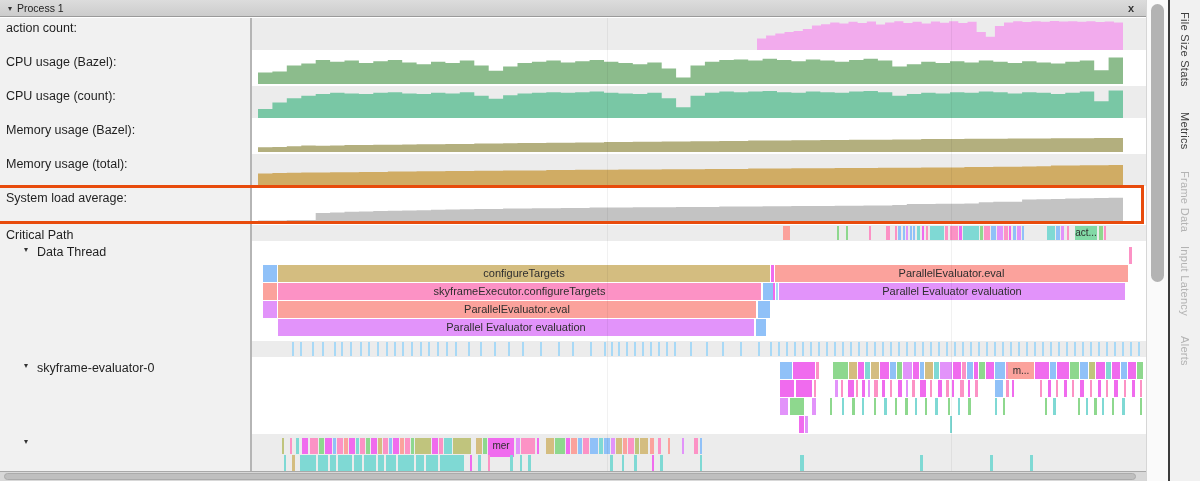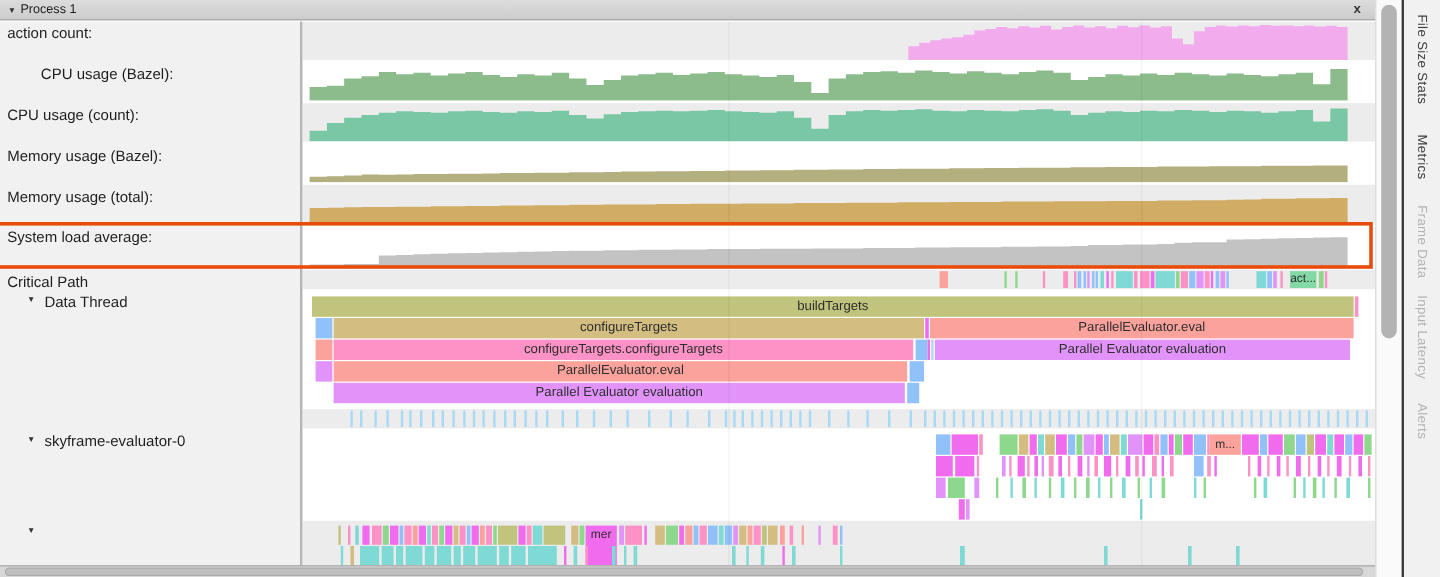--- a/index.html
+++ b/index.html
@@ -38,21 +38,21 @@
   <div class="tracks-pane">
     <div class="proc-header">
       <span class="tri">▾</span>
       <span>Process 1</span>
       <span class="close">x</span>
     </div>
     <div class="label-col" id="label-col">
         <div class="row-label plain" style="top: 3px;">
           <span>action count:</span>
         </div>
-        <div class="row-label plain" style="top: 37px; margin-left: 28px;">
+        <div class="row-label plain" style="top: 37px;">
           <span>CPU usage (Bazel):</span>
         </div>
         <div class="row-label plain" style="top: 71px;">
           <span>CPU usage (count):</span>
         </div>
         <div class="row-label plain" style="top: 105px;">
           <span>Memory usage (Bazel):</span>
         </div>
         <div class="row-label plain" style="top: 139px;">
           <span>Memory usage (total):</span>
@@ -139,28 +139,27 @@
           <div class="tick" style="left: 770px; width: 2px; background: rgb(144, 193, 248);"></div>
           <div class="tick" style="left: 795px; width: 8px; background: rgb(127, 217, 212);"></div>
           <div class="tick" style="left: 804px; width: 4px; background: rgb(144, 193, 248);"></div>
           <div class="tick" style="left: 809px; width: 3px; background: rgb(226, 147, 250);"></div>
           <div class="tick" style="left: 815px; width: 2px; background: rgb(252, 146, 197);"></div>
           <div class="tick" style="left: 823px; width: 22px; background: rgb(130, 217, 166); font-size: 10px; color: rgb(46, 46, 46); text-align: center; line-height: 14px; overflow: hidden;">act...</div>
           <div class="tick" style="left: 847px; width: 4px; background: rgb(142, 216, 142);"></div>
           <div class="tick" style="left: 852px; width: 2px; background: rgb(252, 146, 197);"></div>
         </div>
         <div class="trow" style="top: 224px; height: 95px; background: rgb(255, 255, 255);">
-          <div class="span" style="left: 8px; width: 868px; top: 5px; height: 17px; line-height: 17px; background: rgb(192, 196, 125);">buildTargets</div>
           <div class="span" style="left: 877px; width: 3px; top: 5px; height: 17px; line-height: 17px; background: rgb(252, 146, 197);"></div>
           <div class="span" style="left: 11px; width: 14px; top: 23px; height: 17px; line-height: 17px; background: rgb(144, 193, 248);"></div>
           <div class="span" style="left: 26px; width: 492px; top: 23px; height: 17px; line-height: 17px; background: rgb(212, 189, 128);">configureTargets</div>
           <div class="span" style="left: 519px; width: 3px; top: 23px; height: 17px; line-height: 17px; background: rgb(240, 107, 238);"></div>
           <div class="span" style="left: 523px; width: 353px; top: 23px; height: 17px; line-height: 17px; background: rgb(251, 162, 156);">ParallelEvaluator.eval</div>
           <div class="span" style="left: 11px; width: 14px; top: 41px; height: 17px; line-height: 17px; background: rgb(251, 162, 156);"></div>
-          <div class="span" style="left: 26px; width: 483px; top: 41px; height: 17px; line-height: 17px; background: rgb(252, 146, 197);">configureTargets.configureTargets</div>
+          <div class="span" style="left: 26px; width: 483px; top: 41px; height: 17px; line-height: 17px; background: rgb(252, 146, 197);">skyframeExecutor.configureTargets</div>
           <div class="span" style="left: 511px; width: 10px; top: 41px; height: 17px; line-height: 17px; background: rgb(144, 193, 248);"></div>
           <div class="span" style="left: 521px; width: 2px; top: 41px; height: 17px; line-height: 17px; background: rgb(240, 107, 238);"></div>
           <div class="span" style="left: 524px; width: 2px; top: 41px; height: 17px; line-height: 17px; background: rgb(168, 217, 246);"></div>
           <div class="span" style="left: 527px; width: 346px; top: 41px; height: 17px; line-height: 17px; background: rgb(226, 147, 250);">Parallel Evaluator evaluation</div>
           <div class="span" style="left: 11px; width: 14px; top: 59px; height: 17px; line-height: 17px; background: rgb(226, 147, 250);"></div>
           <div class="span" style="left: 26px; width: 478px; top: 59px; height: 17px; line-height: 17px; background: rgb(251, 162, 156);">ParallelEvaluator.eval</div>
           <div class="span" style="left: 506px; width: 12px; top: 59px; height: 17px; line-height: 17px; background: rgb(144, 193, 248);"></div>
           <div class="span" style="left: 26px; width: 476px; top: 77px; height: 17px; line-height: 17px; background: rgb(226, 147, 250);">Parallel Evaluator evaluation</div>
           <div class="span" style="left: 504px; width: 10px; top: 77px; height: 17px; line-height: 17px; background: rgb(144, 193, 248);"></div>
         </div>
@@ -389,21 +388,21 @@
           <div class="span" style="left: 148px; width: 4px; top: 4px; height: 16px; line-height: 16px; background: rgb(251, 162, 156);"></div>
           <div class="span" style="left: 153px; width: 5px; top: 4px; height: 16px; line-height: 16px; background: rgb(252, 146, 197);"></div>
           <div class="span" style="left: 159px; width: 3px; top: 4px; height: 16px; line-height: 16px; background: rgb(142, 216, 142);"></div>
           <div class="span" style="left: 163px; width: 16px; top: 4px; height: 16px; line-height: 16px; background: rgb(192, 196, 125);"></div>
           <div class="span" style="left: 180px; width: 6px; top: 4px; height: 16px; line-height: 16px; background: rgb(240, 107, 238);"></div>
           <div class="span" style="left: 187px; width: 4px; top: 4px; height: 16px; line-height: 16px; background: rgb(252, 146, 197);"></div>
           <div class="span" style="left: 192px; width: 8px; top: 4px; height: 16px; line-height: 16px; background: rgb(127, 217, 212);"></div>
           <div class="span" style="left: 201px; width: 18px; top: 4px; height: 16px; line-height: 16px; background: rgb(192, 196, 125);"></div>
           <div class="span" style="left: 224px; width: 6px; top: 4px; height: 16px; line-height: 16px; background: rgb(212, 189, 128);"></div>
           <div class="span" style="left: 231px; width: 4px; top: 4px; height: 16px; line-height: 16px; background: rgb(142, 216, 142);"></div>
-          <div class="span small-label" style="left: 236px; width: 26px; top: 4px; height: 33px; line-height: 16px; background: rgb(240, 107, 238);">mer</div>
+          <div class="span small-label" style="left: 236px; width: 26px; top: 4px; height: 19px; line-height: 16px; background: rgb(240, 107, 238);">mer</div>
           <div class="span" style="left: 264px; width: 4px; top: 4px; height: 16px; line-height: 16px; background: rgb(226, 147, 250);"></div>
           <div class="span" style="left: 269px; width: 14px; top: 4px; height: 16px; line-height: 16px; background: rgb(252, 146, 197);"></div>
           <div class="span" style="left: 285px; width: 2px; top: 4px; height: 16px; line-height: 16px; background: rgb(240, 107, 238);"></div>
           <div class="span" style="left: 294px; width: 8px; top: 4px; height: 16px; line-height: 16px; background: rgb(212, 189, 128);"></div>
           <div class="span" style="left: 303px; width: 10px; top: 4px; height: 16px; line-height: 16px; background: rgb(142, 216, 142);"></div>
           <div class="span" style="left: 314px; width: 4px; top: 4px; height: 16px; line-height: 16px; background: rgb(240, 107, 238);"></div>
           <div class="span" style="left: 319px; width: 6px; top: 4px; height: 16px; line-height: 16px; background: rgb(251, 162, 156);"></div>
           <div class="span" style="left: 326px; width: 4px; top: 4px; height: 16px; line-height: 16px; background: rgb(144, 193, 248);"></div>
           <div class="span" style="left: 331px; width: 6px; top: 4px; height: 16px; line-height: 16px; background: rgb(252, 146, 197);"></div>
           <div class="span" style="left: 338px; width: 8px; top: 4px; height: 16px; line-height: 16px; background: rgb(144, 193, 248);"></div>

